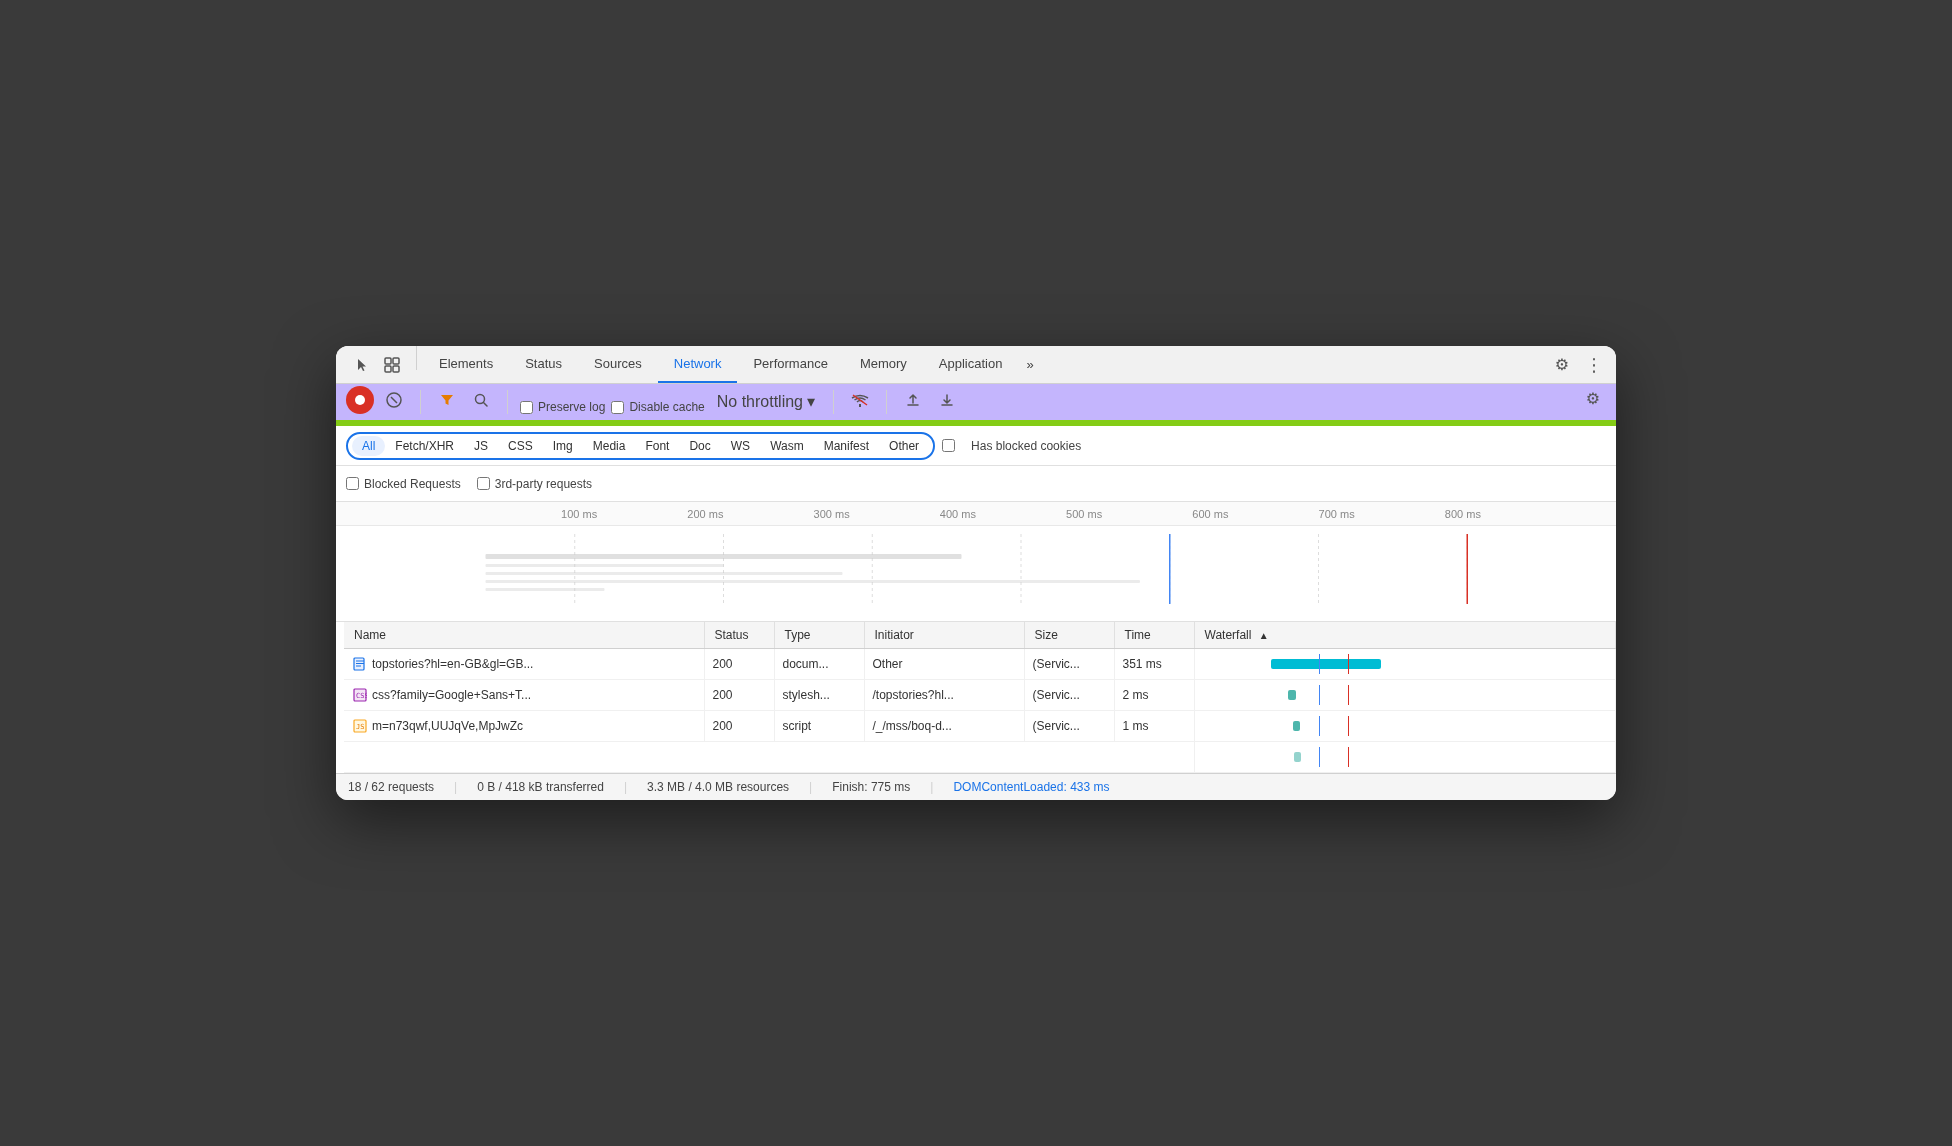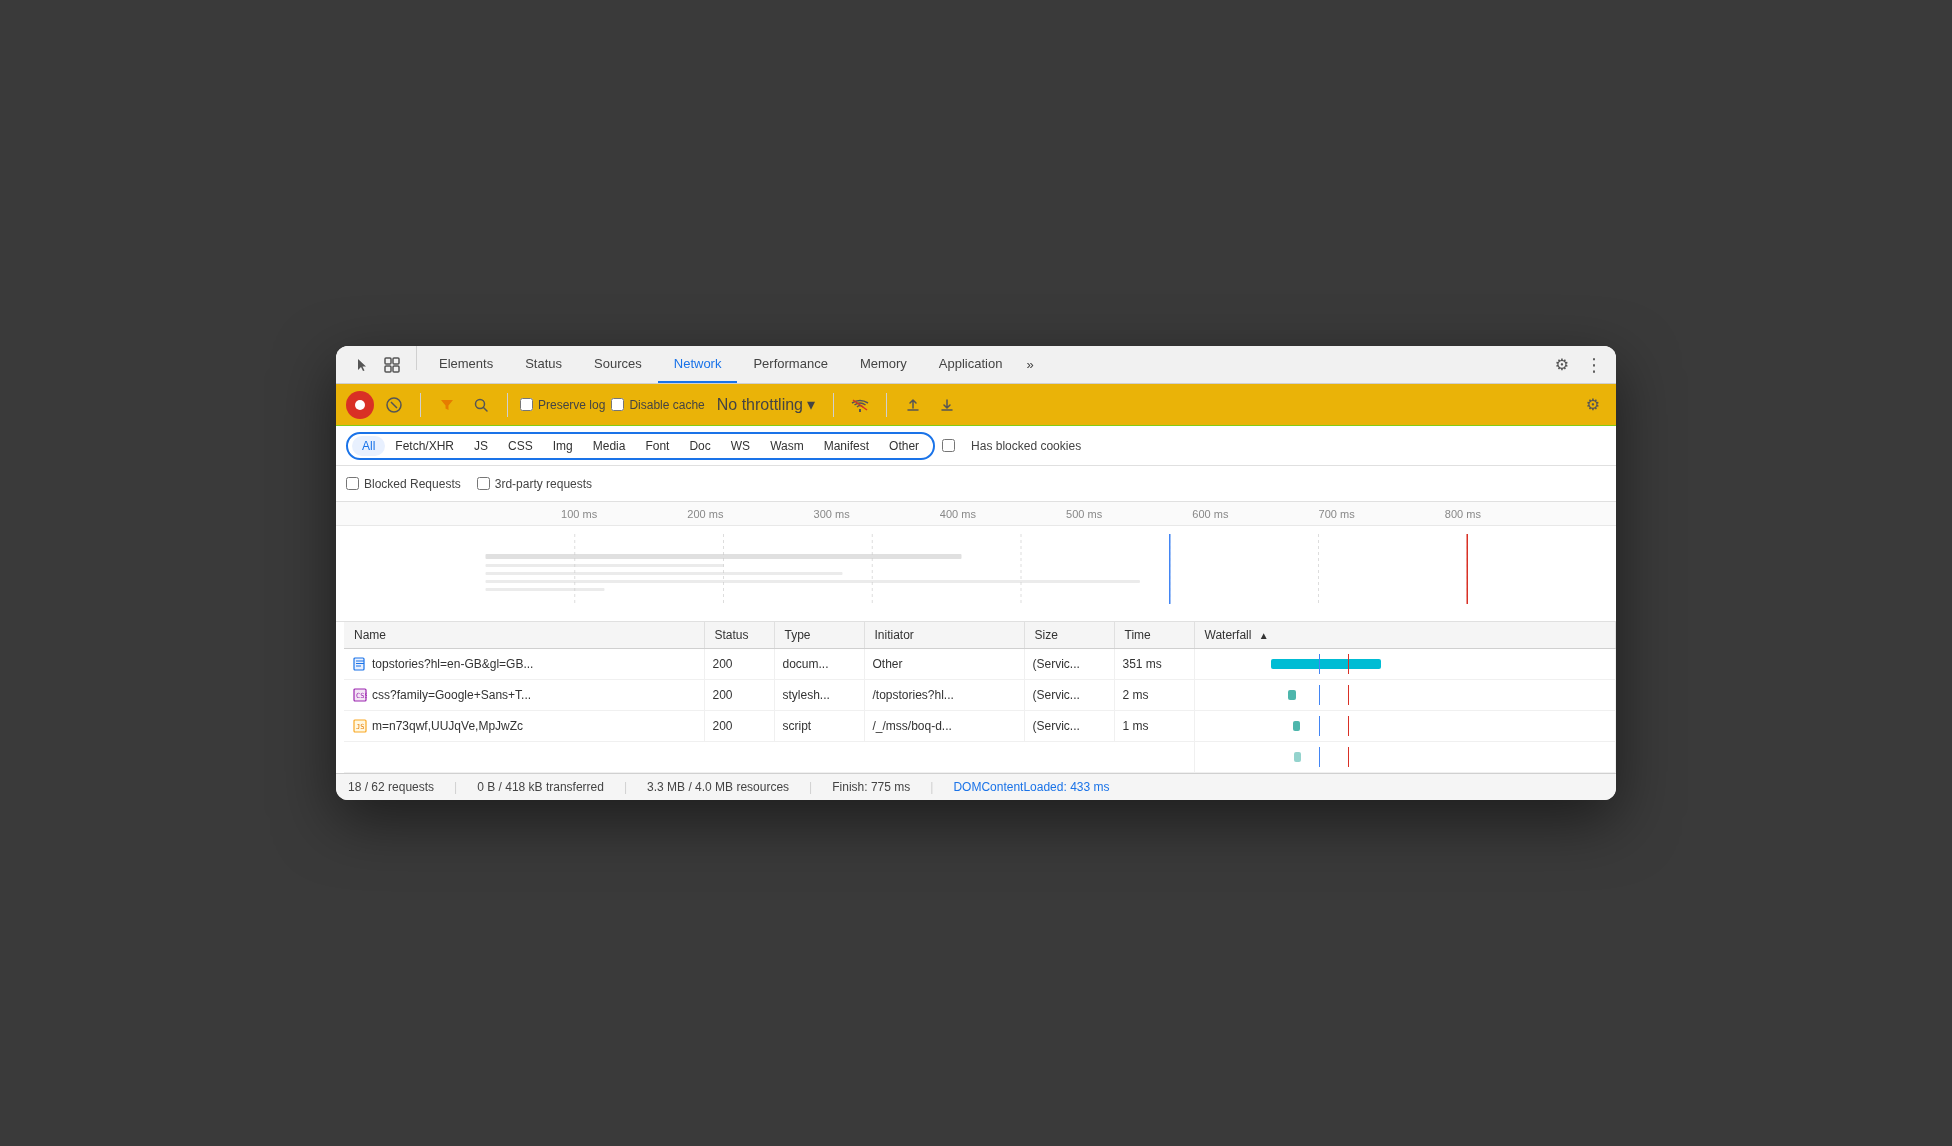--- a/index.html
+++ b/index.html
@@ -82,24 +82,24 @@
     .settings-btn {
       margin-left: auto;
       background: none;
       border: none;
       cursor: pointer;
       padding: 6px;
       color: #555;
       font-size: 16px;
     }
     .action-bar {
-      background: #eab308;
-      border-bottom: 1px solid #84cc16;
-      display: flex;
-      align-items: center;
+      background: #c4b5fd;
+      border-bottom: 6px solid #84cc16;
+      display: flex;
+      align-items: flex-end;
       padding: 6px 10px;
       gap: 6px;
       height: 42px;
     }
     .icon-btn {
       width: 28px;
       height: 28px;
       display: flex;
       align-items: center;
       justify-content: center;

